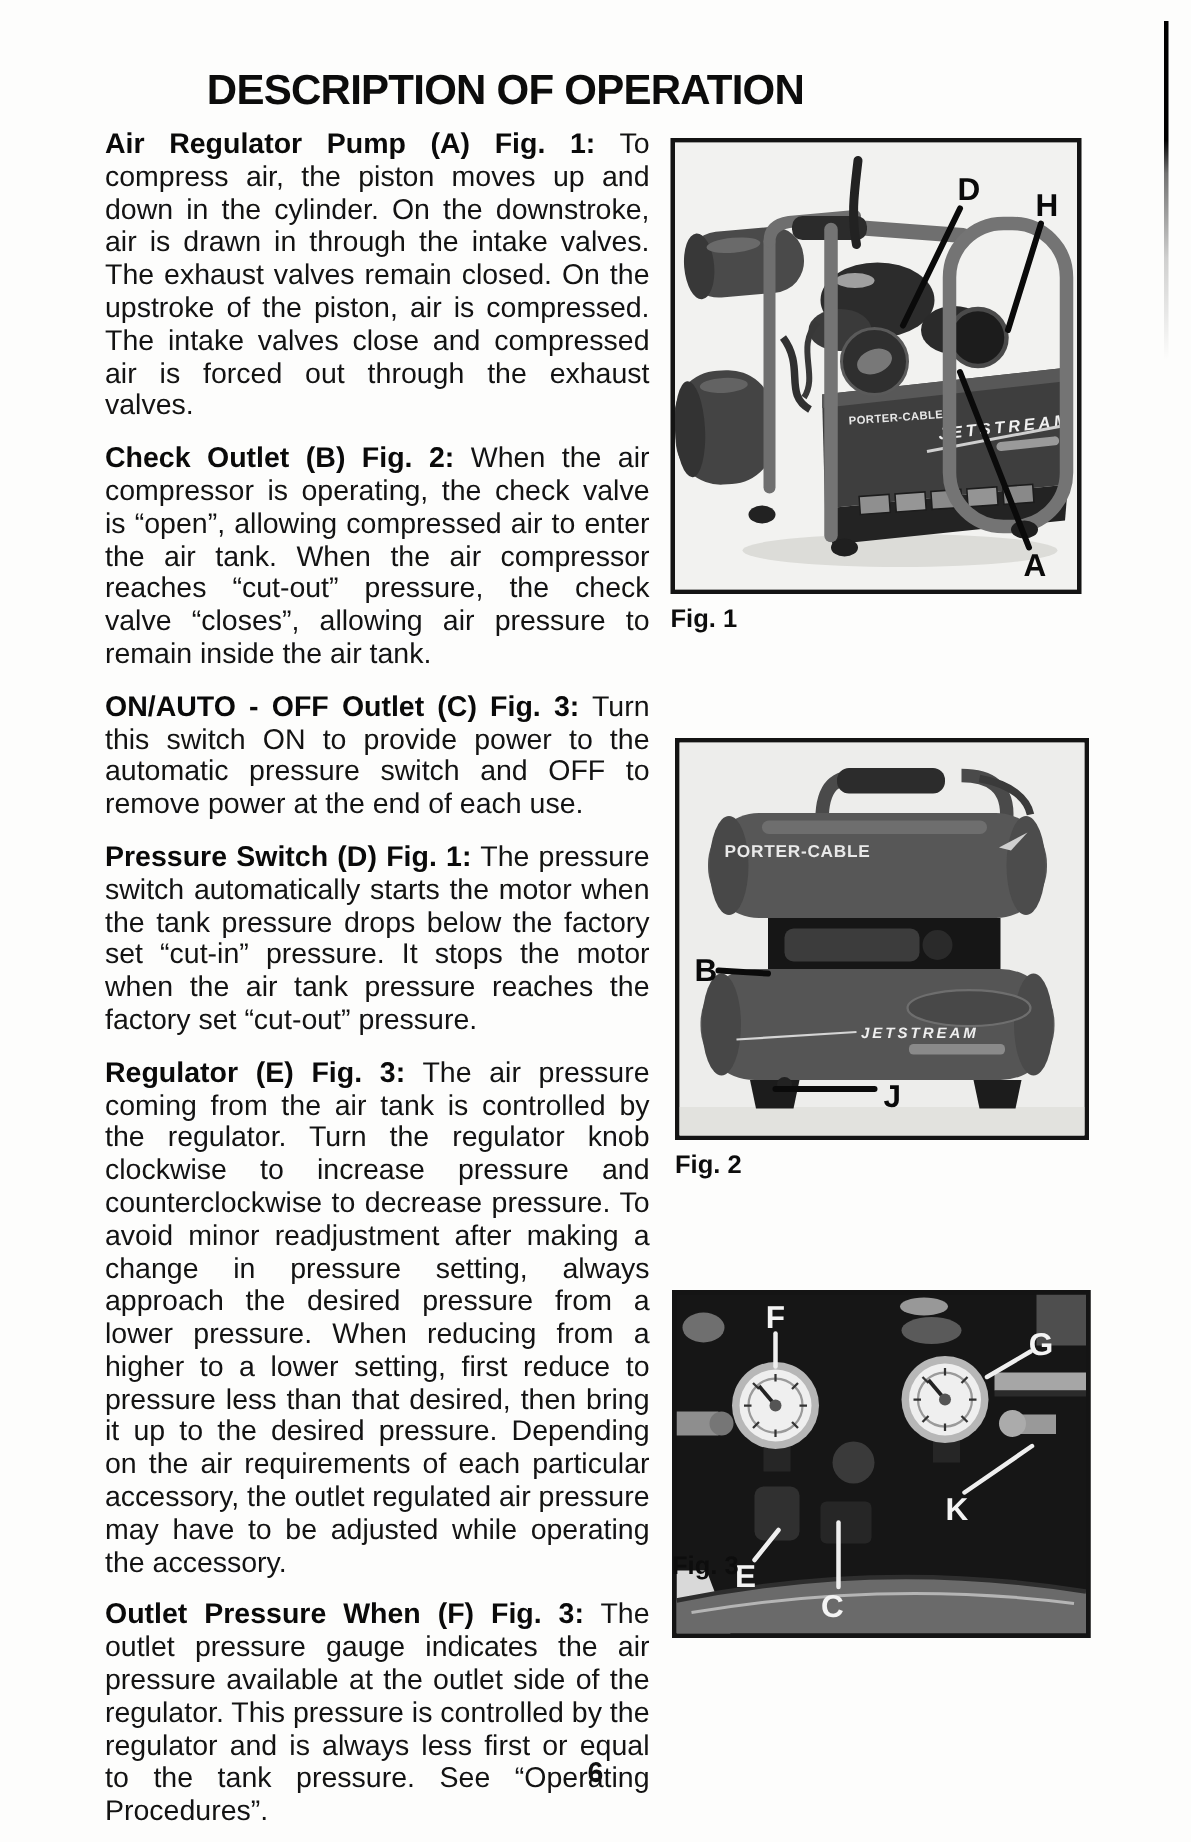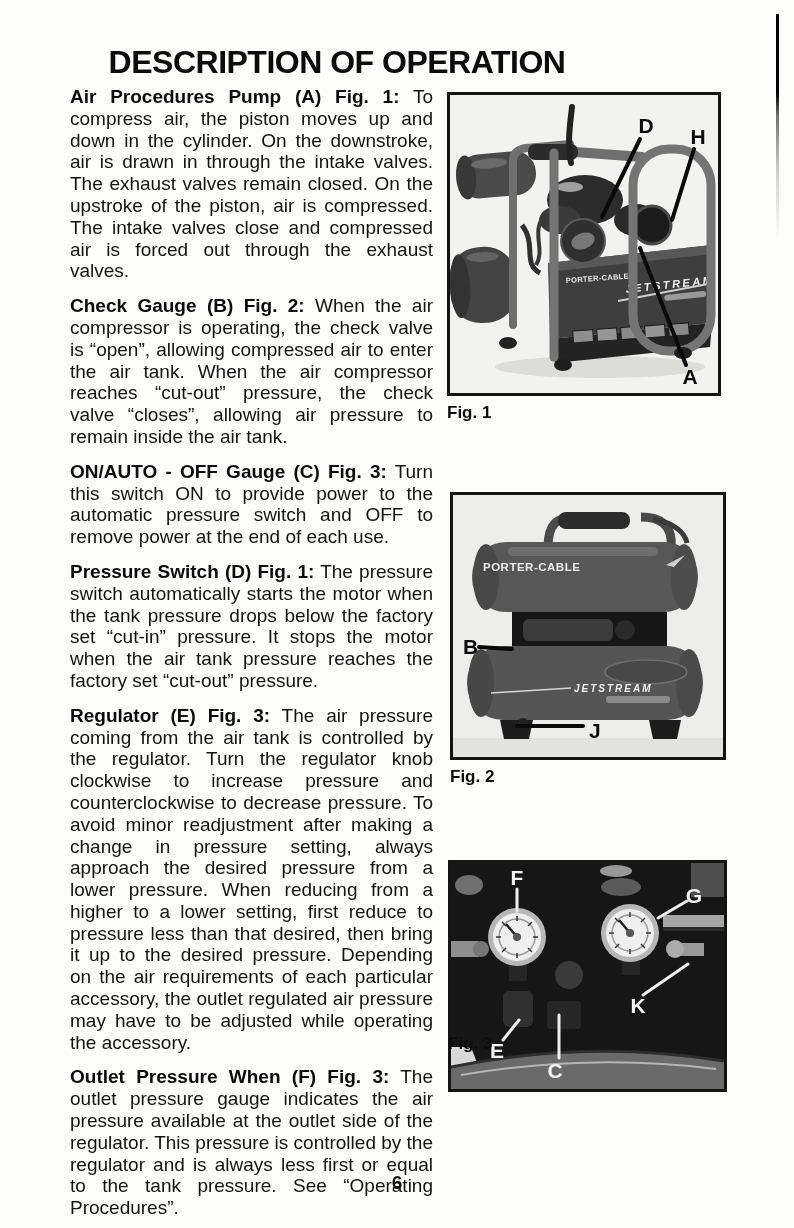--- a/index.html
+++ b/index.html
@@ -3,21 +3,21 @@
 <meta charset="utf-8">
 <style>
   html,body{margin:0;padding:0;}
   body{
     width:794px;height:1228px;position:relative;background:#fdfdfc;
     font-family:"Liberation Sans", sans-serif;color:#111;overflow:hidden;
   }
   .abs{position:absolute;}
   #page-title{
     top:44px;left:0;width:674px;text-align:center;
-    font-size:32px;font-weight:700;letter-spacing:-0.5px;color:#0c0c0c;
+    font-size:28px;font-weight:700;letter-spacing:-0.5px;color:#0c0c0c;
   }
   #text-column{left:70px;top:86px;width:363px;}
   .para{
     font-size:19px;line-height:21.8px;text-align:justify;
     margin:0 0 13px 0;color:#131313;
   }
   .para b{font-weight:700;color:#0a0a0a;}
   .figframe{border:3px solid #141414;background:#f3f3f1;box-sizing:border-box;}
   .figframe svg{display:block;}
   .figcap{
@@ -40,23 +40,23 @@
   .leader-light{stroke:#efefef;stroke-width:3;stroke-linecap:round;}
 </style>
 </head>
 <body>
 
 <div class="abs" id="page-title">DESCRIPTION OF OPERATION</div>
 
 <div class="abs" id="scan-artifact"></div>
 
 <div class="abs" id="text-column">
-  <p class="para"><b>Air Procedures Pump (A) Fig. 1:</b> <span>To compress air, the piston moves up and down in the cylinder. On the downstroke, air is drawn in through the intake valves. The exhaust valves remain closed. On the upstroke of the piston, air is compressed. The intake valves close and compressed air is forced out through the exhaust valves.</span></p>
-  <p class="para"><b>Check Gauge (B) Fig. 2:</b> <span>When the air compressor is operating, the check valve is “open”, allowing compressed air to enter the air tank. When the air compressor reaches “cut-out” pressure, the check valve “closes”, allowing air pressure to remain inside the air tank.</span></p>
-  <p class="para"><b>ON/AUTO - OFF Gauge (C) Fig. 3:</b> <span>Turn this switch ON to provide power to the automatic pressure switch and OFF to remove power at the end of each use.</span></p>
+  <p class="para"><b>Air Regulator Pump (A) Fig. 1:</b> <span>To compress air, the piston moves up and down in the cylinder. On the downstroke, air is drawn in through the intake valves. The exhaust valves remain closed. On the upstroke of the piston, air is compressed. The intake valves close and compressed air is forced out through the exhaust valves.</span></p>
+  <p class="para"><b>Check Outlet (B) Fig. 2:</b> <span>When the air compressor is operating, the check valve is “open”, allowing compressed air to enter the air tank. When the air compressor reaches “cut-out” pressure, the check valve “closes”, allowing air pressure to remain inside the air tank.</span></p>
+  <p class="para"><b>ON/AUTO - OFF Outlet (C) Fig. 3:</b> <span>Turn this switch ON to provide power to the automatic pressure switch and OFF to remove power at the end of each use.</span></p>
   <p class="para"><b>Pressure Switch (D) Fig. 1:</b> <span>The pressure switch automatically starts the motor when the tank pressure drops below the factory set “cut-in” pressure. It stops the motor when the air tank pressure reaches the factory set “cut-out” pressure.</span></p>
   <p class="para"><b>Regulator (E) Fig. 3:</b> <span>The air pressure coming from the air tank is controlled by the regulator. Turn the regulator knob clockwise to increase pressure and counterclockwise to decrease pressure. To avoid minor readjustment after making a change in pressure setting, always approach the desired pressure from a lower pressure. When reducing from a higher to a lower setting, first reduce to pressure less than that desired, then bring it up to the desired pressure. Depending on the air requirements of each particular accessory, the outlet regulated air pressure may have to be adjusted while operating the accessory.</span></p>
   <p class="para"><b>Outlet Pressure When (F) Fig. 3:</b> <span>The outlet pressure gauge indicates the air pressure available at the outlet side of the regulator. This pressure is controlled by the regulator and is always less first or equal to the tank pressure. See “Operating Procedures”.</span></p>
 </div>
 
 <div class="abs figframe" id="fig1-frame">
   <svg width="268" height="298" viewBox="0 0 268 298">
     <rect x="0" y="0" width="268" height="298" fill="#f2f2f0"></rect>
     <ellipse cx="150" cy="272" rx="105" ry="11" fill="#dcdcd8"></ellipse>
 

